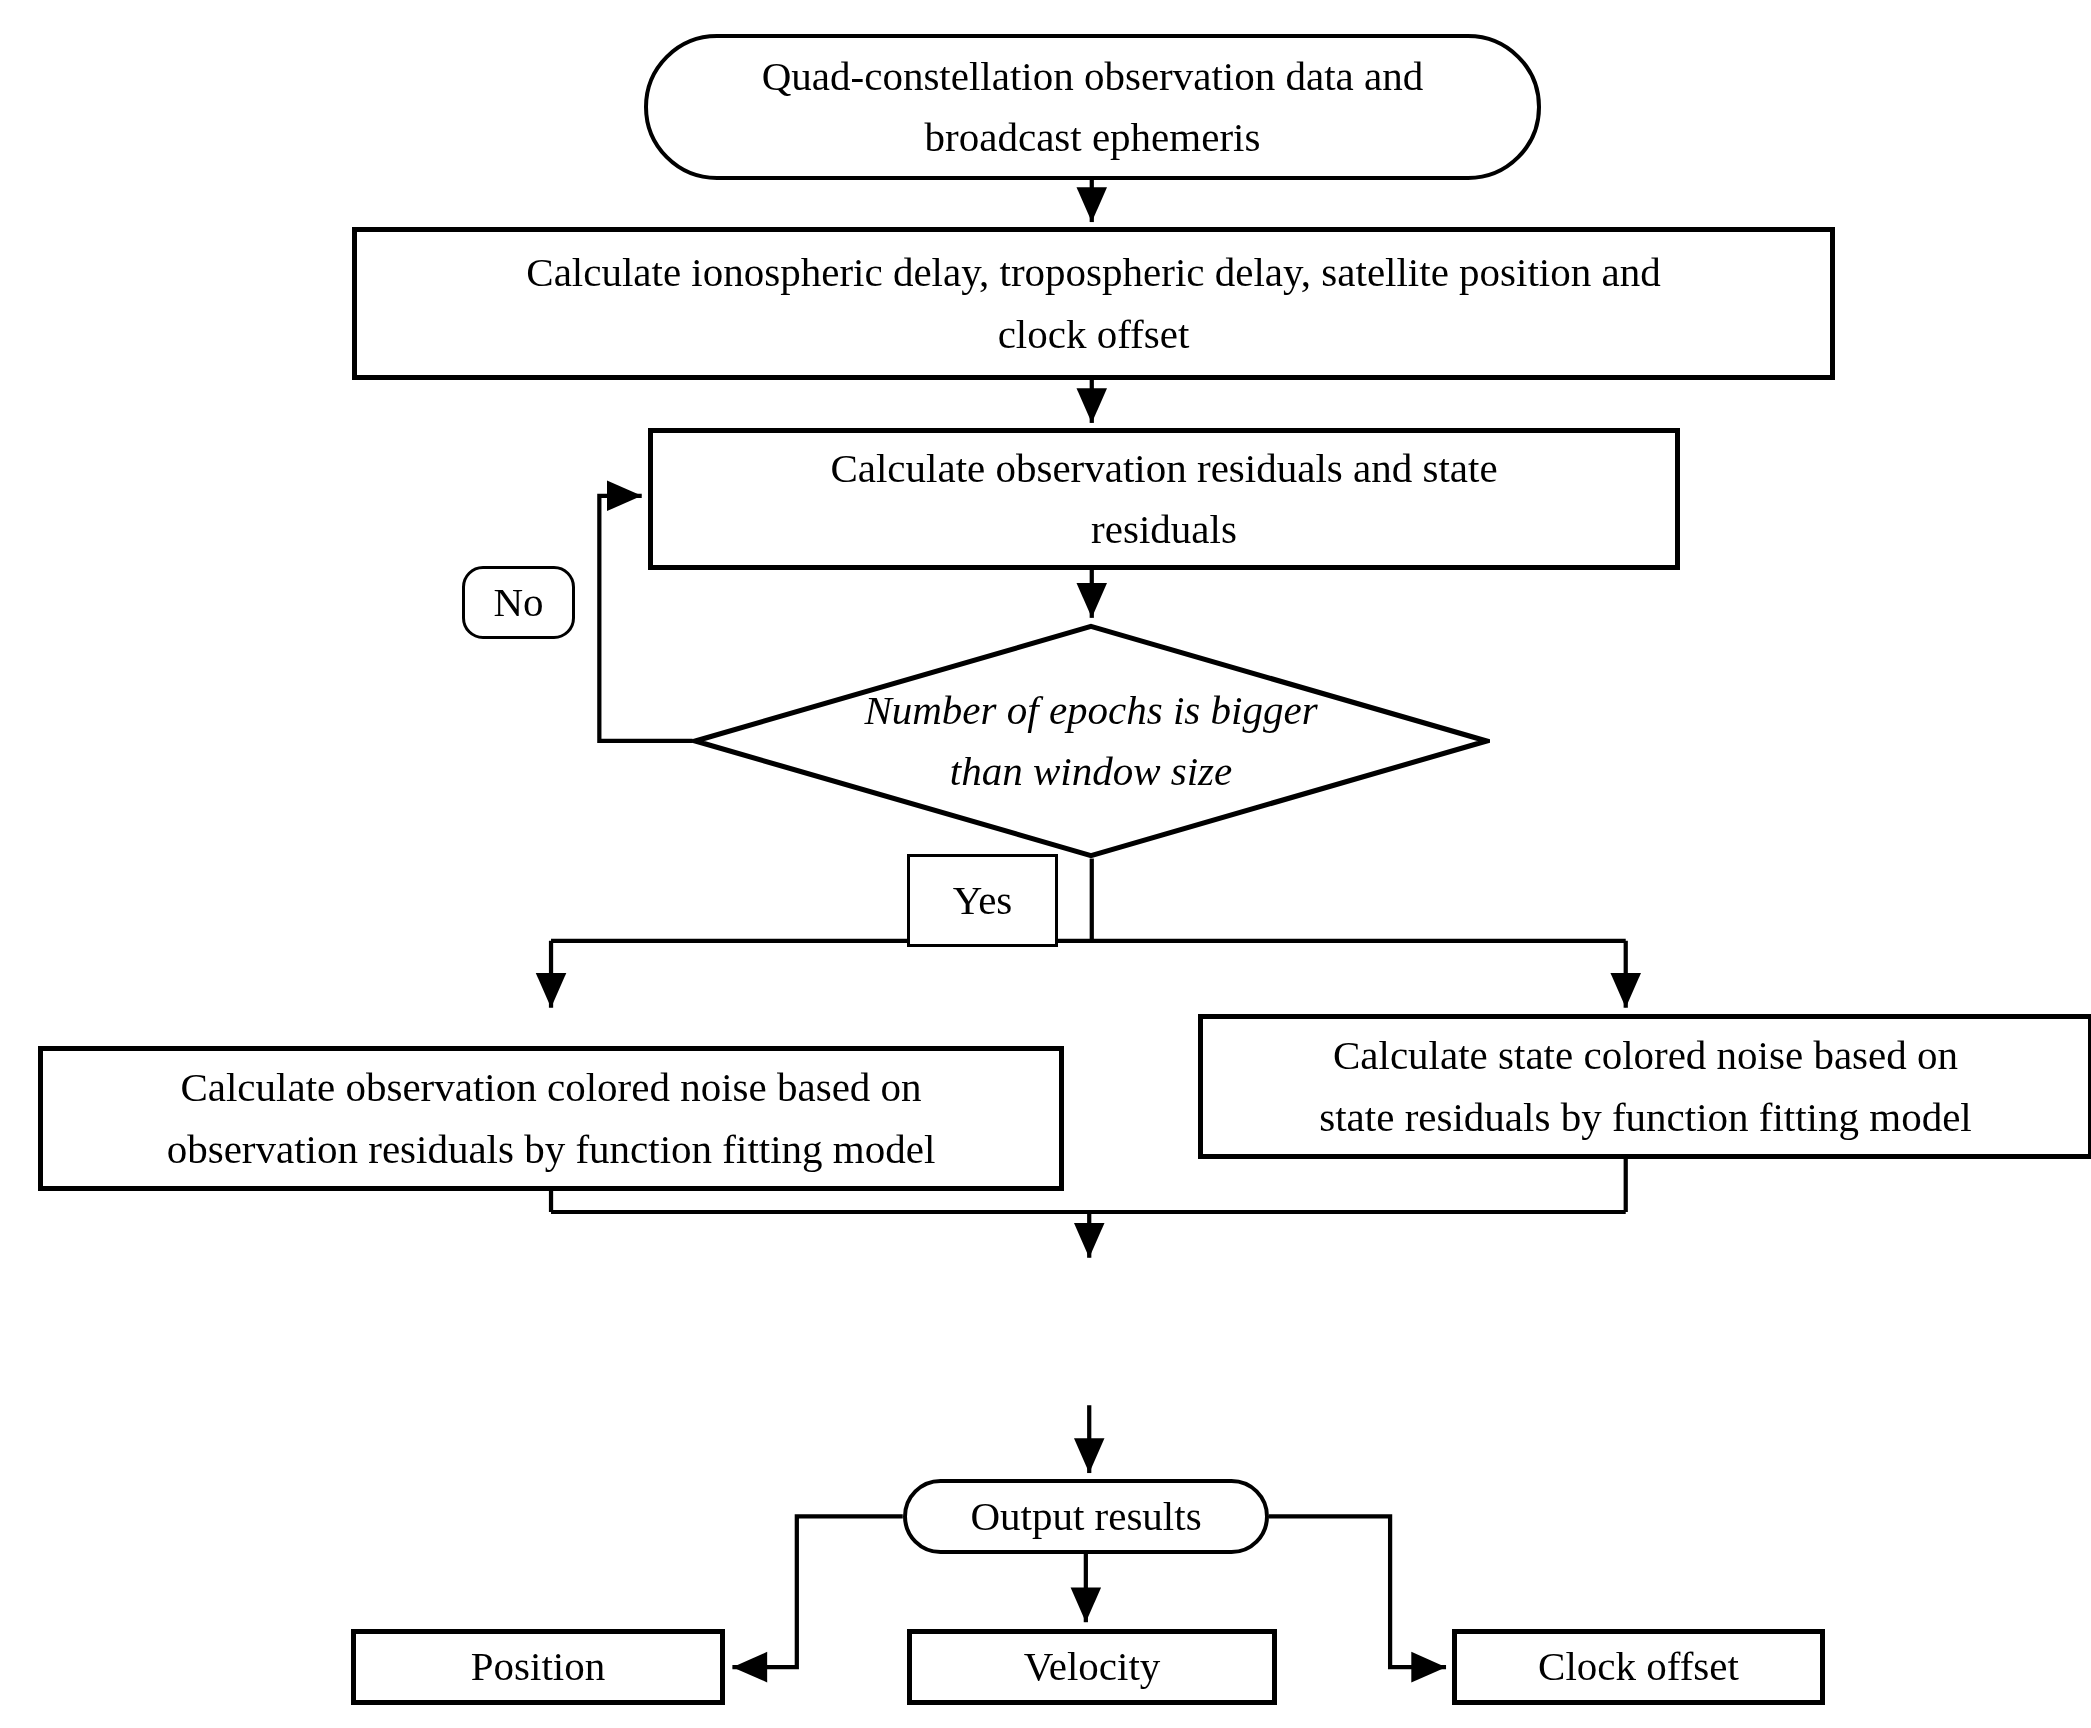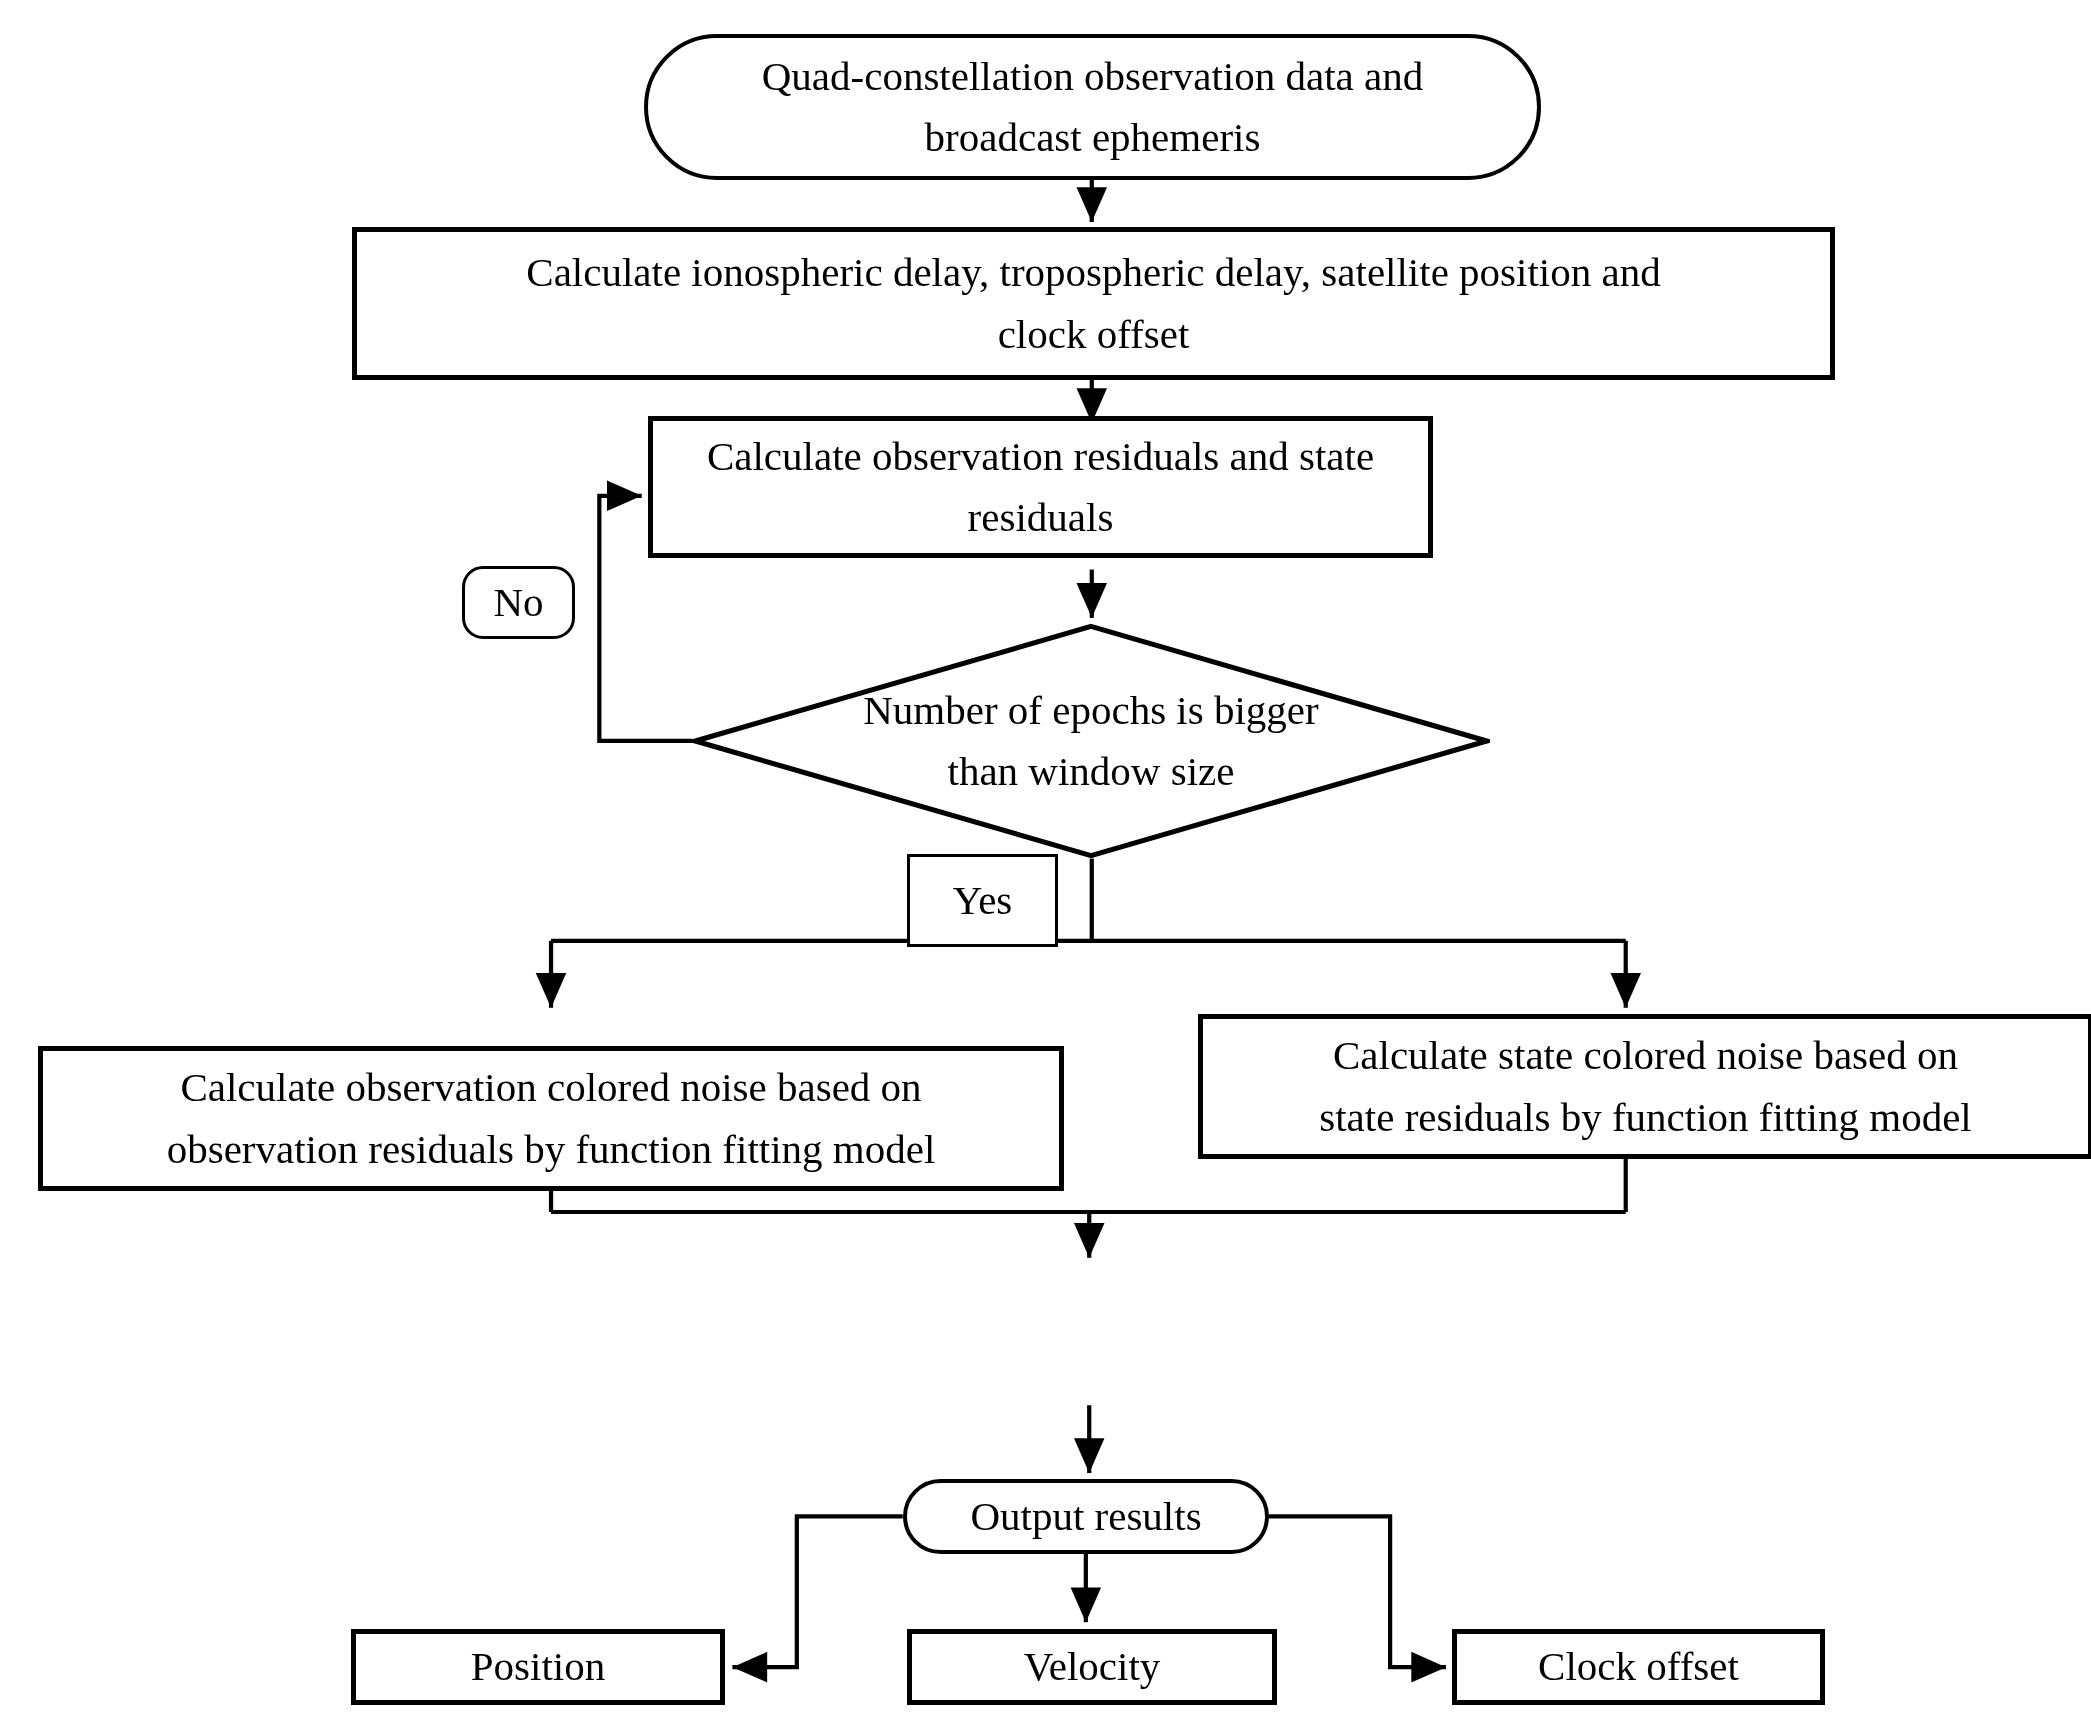--- a/index.html
+++ b/index.html
@@ -34,21 +34,21 @@
   }
   .proc   { border: 5.1px solid #000000; }
   .stadium{ border: 4.2px solid #000000; border-radius: 170px; }
   .tag    { border: 3.4px solid #000000; }
   .decision { background: transparent; border: none; }
   .decision .dshape {
     position: absolute;
     left: 0; top: 0; width: 100%; height: 100%;
     fill: #ffffff; stroke: #000000; stroke-width: 6;
   }
-  .decision .lbl { position: relative; z-index: 1; }
+  .decision .lbl { position: relative; z-index: 1; font-style: italic; }
 </style>
 </head>
 <body>
 
 <div class="canvas">
 
   <svg class="wires" viewBox="0 0 2468 2040" xmlns="http://www.w3.org/2000/svg">
     <defs>
       <marker id="arrow" markerUnits="userSpaceOnUse" markerWidth="46" markerHeight="42" refX="42" refY="21" orient="auto">
         <path d="M1,3 L42,21 L1,39 Z" fill="#000000"></path>
@@ -77,21 +77,21 @@
   <div class="node proc" style="left:352px; top:227px; width:1483px; height:153px;">
     <div class="lbl">Calculate ionospheric delay, tropospheric delay, satellite position and
 clock offset</div>
   </div>
 
   <div class="node stadium" style="left:644px; top:34px; width:897px; height:146px;">
     <div class="lbl">Quad-constellation observation data and
 broadcast ephemeris</div>
   </div>
 
-  <div class="node proc" style="left:648px; top:416px; width:785px; height:142px;">
+  <div class="node proc" style="left:648px; top:428px; width:1032px; height:142px;">
     <div class="lbl">Calculate observation residuals and state
 residuals</div>
   </div>
 
   <div class="node tag" style="left:462px; top:566px; width:113px; height:73px;border-radius:21px;">
     <div class="lbl">No</div>
   </div>
 
   <div class="node decision" style="left:692px; top:623px; width:798px; height:236px;">
     <svg class="dshape" viewBox="0 0 942 278" preserveAspectRatio="none" xmlns="http://www.w3.org/2000/svg">

